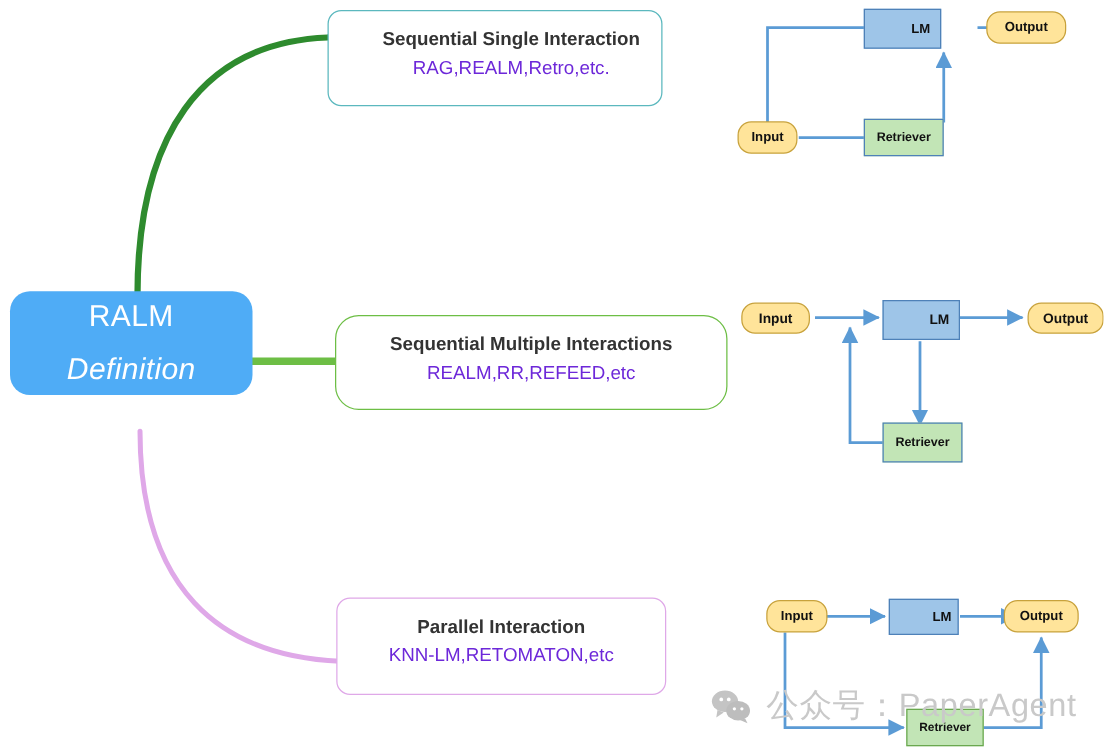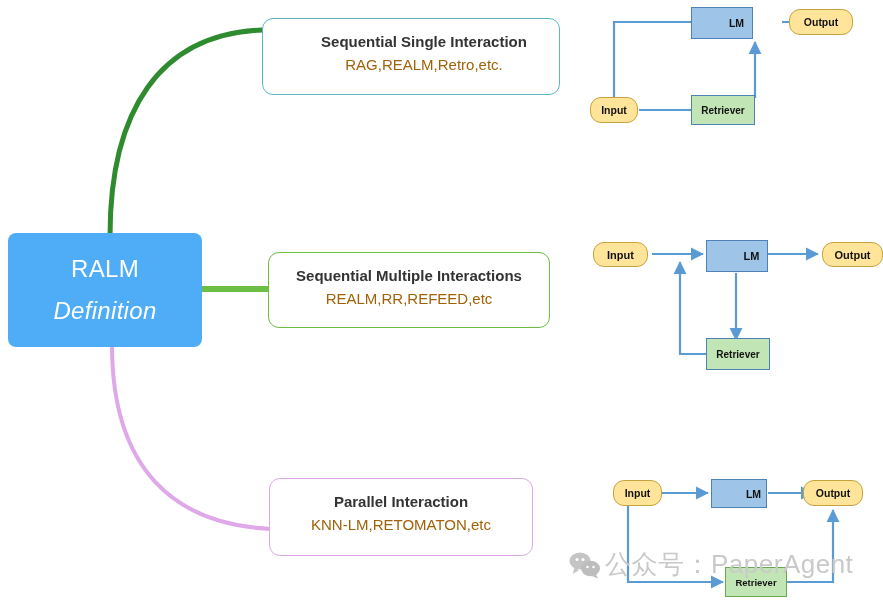--- a/index.html
+++ b/index.html
@@ -25,23 +25,23 @@
     top: 0;
     width: 560px;
     height: 603px;
   }
 
   .root-node {
     position: absolute;
     left: 8px;
     top: 233px;
     width: 194px;
-    height: 114px;
+    height: 83px;
     background: #4FACF6;
-    border-radius: 8px;
+    border-radius: 16px;
     color: #ffffff;
     display: flex;
     flex-direction: column;
     align-items: center;
     justify-content: center;
     box-sizing: border-box;
   }
   .root-title {
     font-size: 24px;
     line-height: 30px;
@@ -69,28 +69,28 @@
   }
   .branch-title {
     font-size: 15px;
     font-weight: bold;
     color: #333333;
     line-height: 21px;
     white-space: nowrap;
   }
   .branch-sub {
     font-size: 15px;
-    color: #a16207;
+    color: #6d28d9;
     line-height: 21px;
     margin-top: 2px;
     white-space: nowrap;
   }
 
-  #branch-box-1 { left: 262px; top: 18px;   width: 298px; height: 77px;  border-color: #5BB8BE; padding-left: 26px; }
-  #branch-box-2 { left: 268px; top: 252px; width: 282px; height: 76px;  border-color: #6DBE45; }
+  #branch-box-1 { left: 262px; top: 8px;   width: 268px; height: 77px;  border-color: #5BB8BE; padding-left: 26px; }
+  #branch-box-2 { left: 268px; top: 252px; width: 314px; height: 76px;  border-color: #6DBE45; border-radius: 19px; }
   #branch-box-3 { left: 269px; top: 478px; width: 264px; height: 78px;  border-color: #DFA8E8; }
 
   
   .flow {
     position: absolute;
   }
   .fbox {
     position: absolute;
     box-sizing: border-box;
     display: flex;
@@ -120,21 +120,21 @@
     border-color: #6AA84F;
   }
 
   
   #watermark {
     position: absolute;
     left: 569px;
     top: 547px;
     display: flex;
     align-items: center;
-    gap: 4px;
+    gap: 12px;
     pointer-events: none;
   }
   #watermark .wm-text {
     font-size: 26px;
     color: #c9c9c9;
     white-space: nowrap;
     letter-spacing: 0.5px;
   }
 </style>
 </head>

